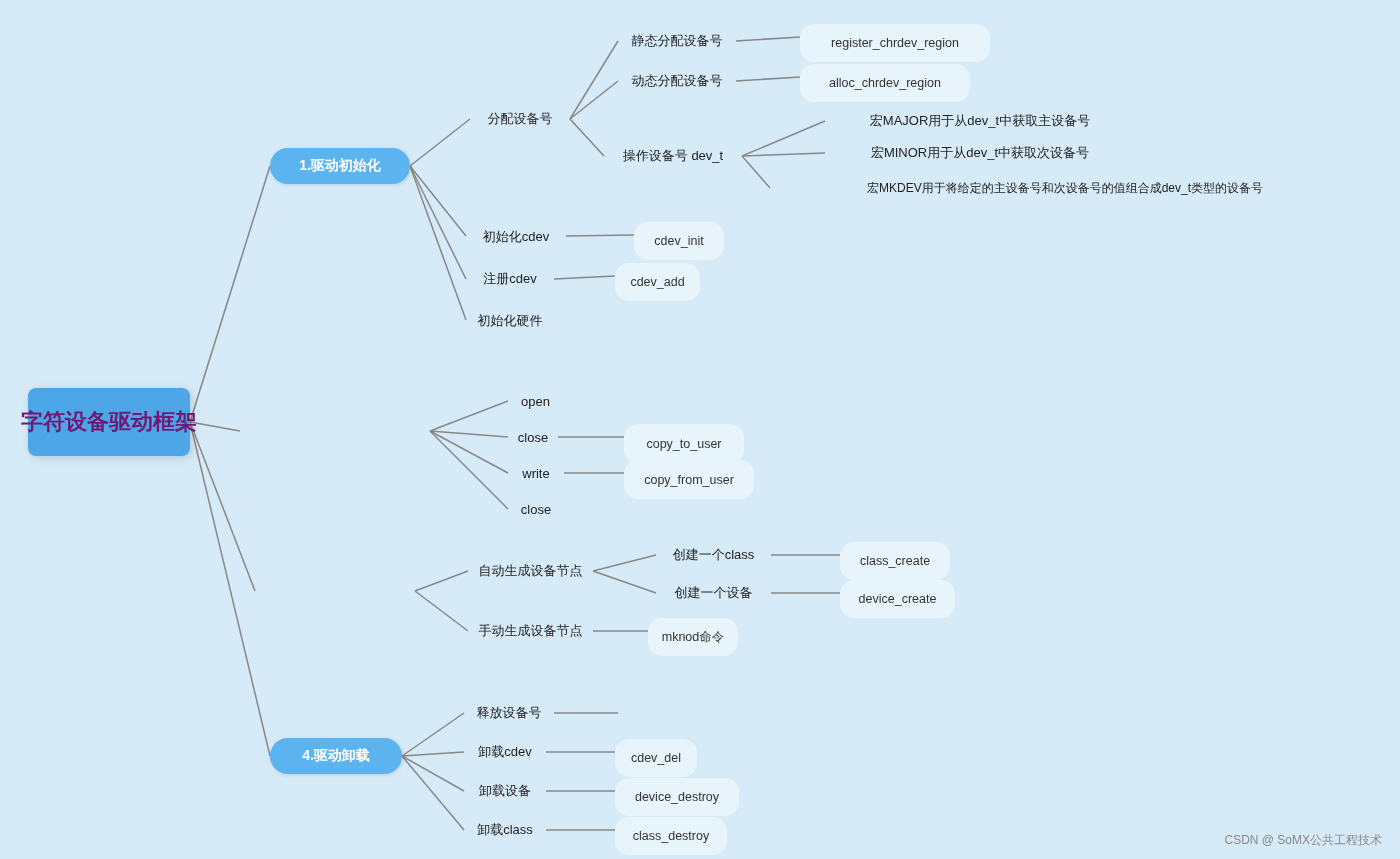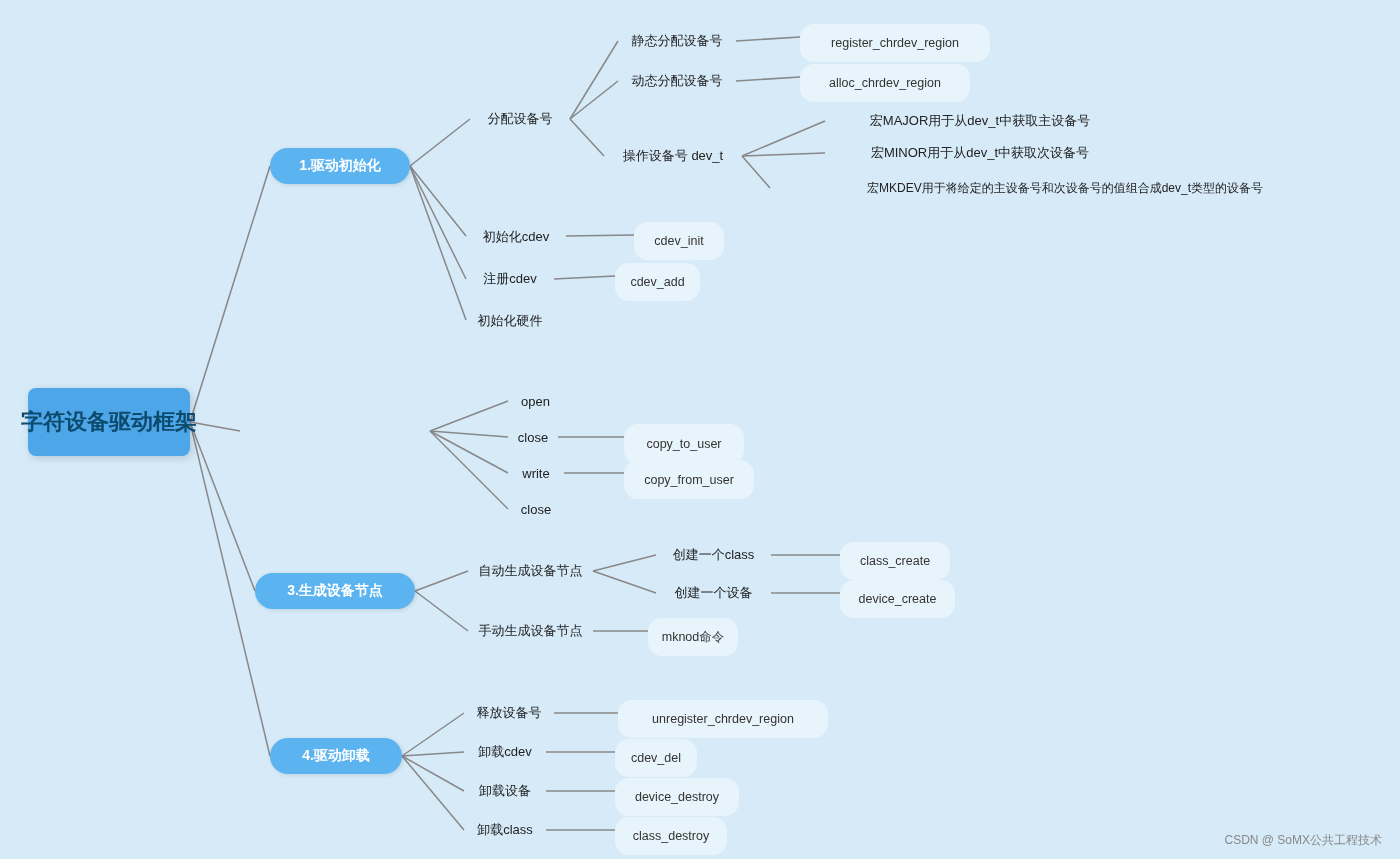--- a/index.html
+++ b/index.html
@@ -33,21 +33,21 @@
       display: flex;
       align-items: center;
       justify-content: center;
       text-align: center;
       font-size: 13px;
       color: #222;
       white-space: nowrap;
     }
     .node-root {
       background: #4da6e8;
-      color: #0c4a6e;
+      color: #701a75;
       border-radius: 8px;
       font-size: 22px;
       font-weight: bold;
       padding: 31px 22px;
       box-shadow: 2px 2px 8px rgba(0,0,0,0.15);
     }
     .node-level1 {
       background: #5bb3f0;
       color: #fff;
       border-radius: 20px;
@@ -119,21 +119,20 @@
       <line x1="402" y1="756" x2="464" y2="830"></line>
       <line x1="554" y1="713" x2="618" y2="713"></line>
       <line x1="546" y1="752" x2="615" y2="752"></line>
       <line x1="546" y1="791" x2="615" y2="791"></line>
       <line x1="546" y1="830" x2="615" y2="830"></line>
     </svg>
 
   <div class="node node-root" style="left:28px; top:388px; width:162px; height:68px;">字符设备驱动框架</div>
 
   <div class="node node-level1" style="left:270px; top:148px; width:140px; height:36px;">1.驱动初始化</div>
-  <div class="node node-level1" style="left:255px; top:573px; width:160px; height:36px;">3.生成设备节点</div>
   <div class="node node-level1" style="left:270px; top:738px; width:132px; height:36px;">4.驱动卸载</div>
 
   <div class="node node-plain" style="left:470px; top:105px; width:100px; height:28px;">分配设备号</div>
 
   <div class="node node-plain" style="left:466px; top:223px; width:100px; height:28px;">初始化cdev</div>
 
   <div class="node node-plain" style="left:466px; top:265px; width:88px; height:28px;">注册cdev</div>
 
   <div class="node node-plain" style="left:466px; top:307px; width:88px; height:28px;">初始化硬件</div>
 
@@ -181,21 +180,20 @@
   <div class="node node-leaf" style="left:840px; top:580px; width:115px; height:26px;">device_create</div>
 
   <div class="node node-plain" style="left:464px; top:700px; width:90px; height:26px;">释放设备号</div>
 
   <div class="node node-plain" style="left:464px; top:739px; width:82px; height:26px;">卸载cdev</div>
 
   <div class="node node-plain" style="left:464px; top:778px; width:82px; height:26px;">卸载设备</div>
 
   <div class="node node-plain" style="left:464px; top:817px; width:82px; height:26px;">卸载class</div>
 
-  <div class="node node-leaf" style="left:618px; top:700px; width:210px; height:26px;">unregister_chrdev_region</div>
 
   <div class="node node-leaf" style="left:615px; top:739px; width:82px; height:34px;">cdev_del</div>
 
   <div class="node node-leaf" style="left:615px; top:778px; width:124px; height:26px;">device_destroy</div>
 
   <div class="node node-leaf" style="left:615px; top:817px; width:112px; height:26px;">class_destroy</div>
 
   <div class="watermark">CSDN @ SoMX公共工程技术</div>
 </div>
 

